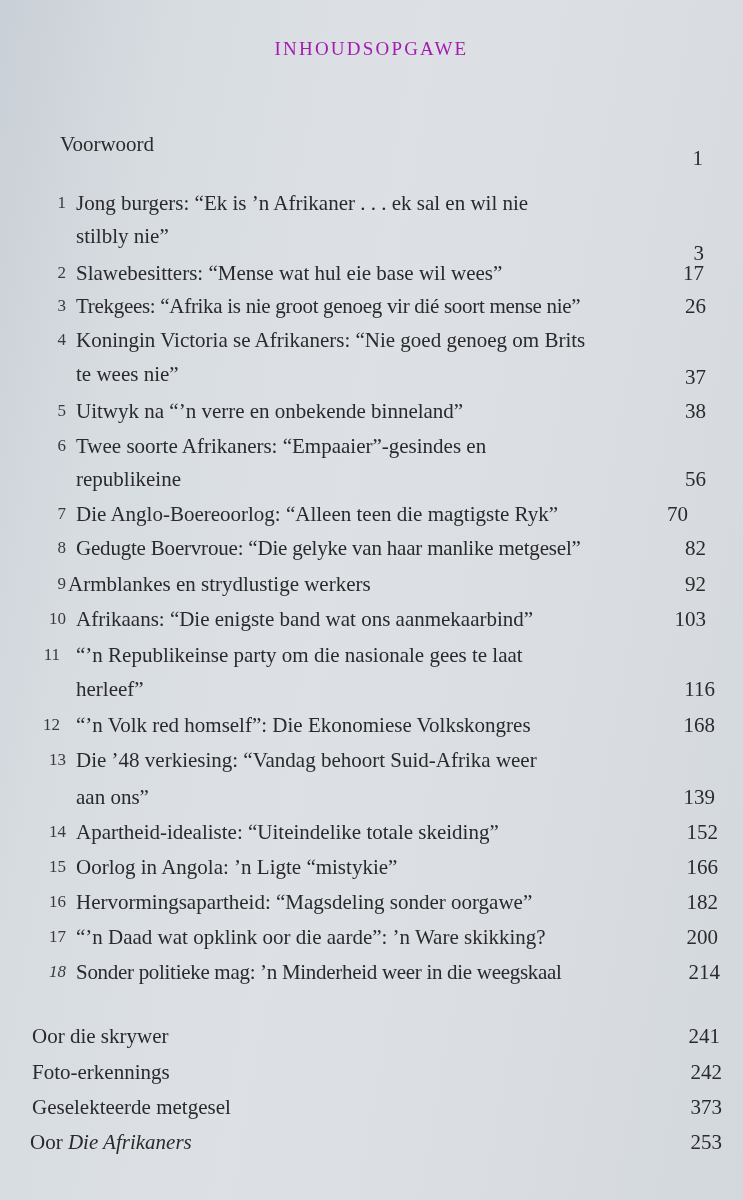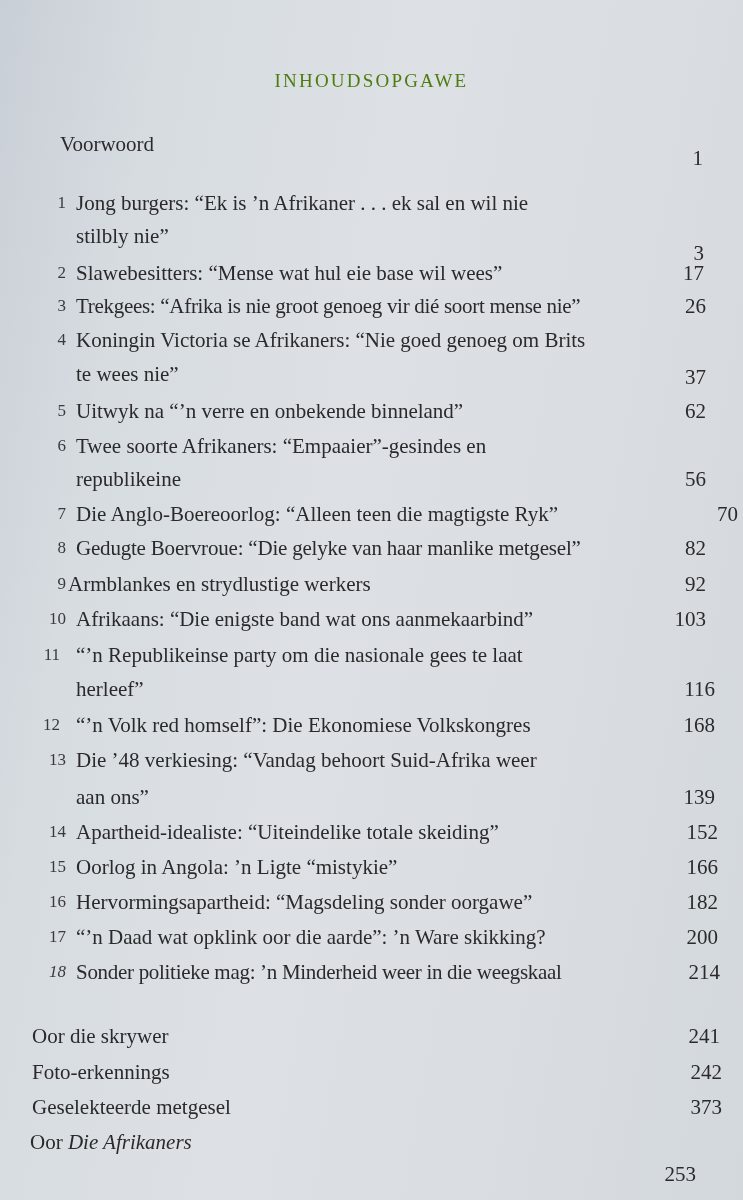--- a/index.html
+++ b/index.html
@@ -20,22 +20,21 @@
       inset: 0;
     }
     .title {
       position: absolute;
       top: 38px;
       left: 0;
       width: 743px;
       text-align: center;
       font-size: 19px;
       letter-spacing: 2.2px;
-      color: #4d7c0f;
-      margin-top: 32px;
+      color: #a21caf;
     }
     .row {
       position: absolute;
       left: 0;
       width: 743px;
       font-size: 21px;
       line-height: 34px;
       white-space: nowrap;
     }
     .row .num {
@@ -92,36 +91,36 @@
     <span class="text" style="left:76px;">Koningin Victoria se Afrikaners: “Nie goed genoeg om Brits</span>
   </div>
   <div class="row" style="top:357px;">
     <span class="text" style="left:76px;">te wees nie”</span>
     <span class="page-no" style="left:646px; top:3px;">37</span>
   </div>
 
   <div class="row" style="top:394px;">
     <span class="num" style="left:40px; width:26px;">5</span>
     <span class="text" style="left:76px;">Uitwyk na “’n verre en onbekende binneland”</span>
-    <span class="page-no" style="left:646px;">62</span>
+    <span class="page-no" style="left:646px;">38</span>
   </div>
 
   <div class="row" style="top:429px;">
     <span class="num" style="left:40px; width:26px;">6</span>
     <span class="text" style="left:76px;">Twee soorte Afrikaners: “Empaaier”-gesindes en</span>
   </div>
   <div class="row" style="top:462px;">
     <span class="text" style="left:76px;">republikeine</span>
     <span class="page-no" style="left:646px;">56</span>
   </div>
 
   <div class="row" style="top:497px;">
     <span class="num" style="left:40px; width:26px;">7</span>
     <span class="text" style="left:76px;">Die Anglo-Boereoorlog: “Alleen teen die magtigste Ryk”</span>
-    <span class="page-no" style="left:678px;">70</span>
+    <span class="page-no" style="left:628px;">70</span>
   </div>
 
   <div class="row" style="top:531px;">
     <span class="num" style="left:40px; width:26px;">8</span>
     <span class="text" style="left:76px; letter-spacing:-0.2px;">Gedugte Boervroue: “Die gelyke van haar manlike metgesel”</span>
     <span class="page-no" style="left:646px;">82</span>
   </div>
 
   <div class="row" style="top:567px;">
     <span class="num" style="left:40px; width:26px;">9</span>
@@ -196,16 +195,16 @@
   <div class="row" style="top:1055px;">
     <span class="text" style="left:32px;">Foto-erkennings</span>
     <span class="page-no" style="left:662px;">242</span>
   </div>
   <div class="row" style="top:1090px;">
     <span class="text" style="left:32px;">Geselekteerde metgesel</span>
     <span class="page-no" style="left:662px;">373</span>
   </div>
   <div class="row" style="top:1125px;">
     <span class="text" style="left:30px;"><span>Oor </span><span class="italic">Die Afrikaners</span></span>
-    <span class="page-no" style="left:636px;margin-top:32px;">253</span>
+    <span class="page-no" style="left:662px;">253</span>
   </div>
 
 </div>
 
 </body></html>

